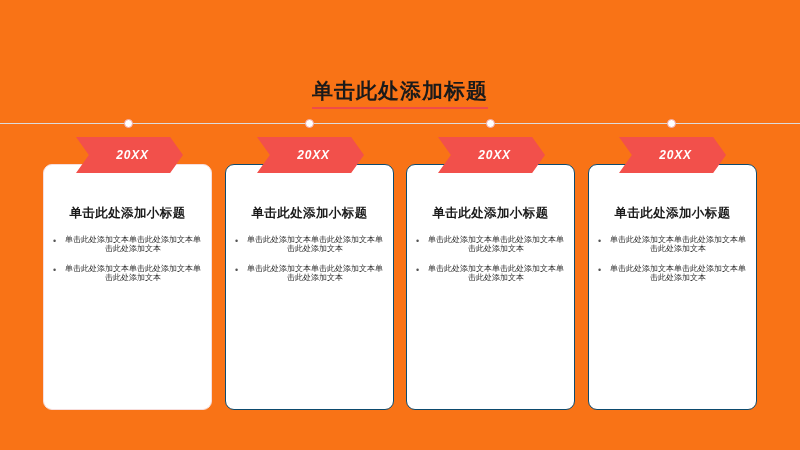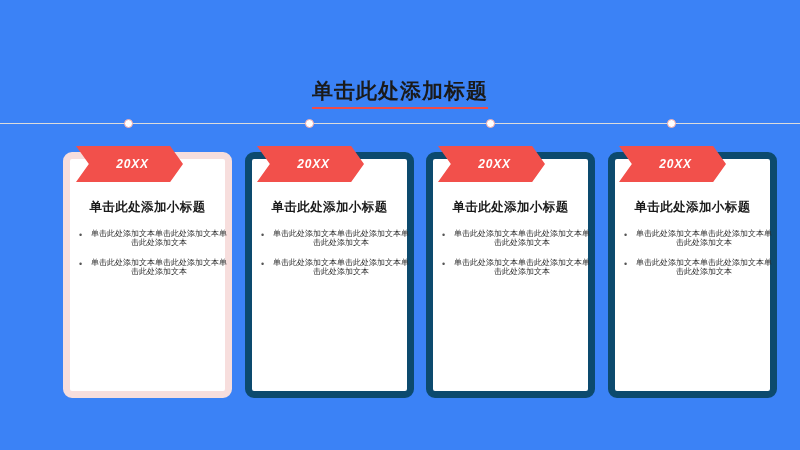--- a/index.html
+++ b/index.html
@@ -13,21 +13,21 @@
     overflow: hidden;
     font-family: "Liberation Sans", "DejaVu Sans", sans-serif;
     position: relative;
   }
 
   #slide {
     position: absolute;
     left: 0; top: 0;
     width: 800px;
     height: 450px;
-    background: #3b82f6;
+    background: #f97316;
   }
 
   
   .title-wrap {
     position: absolute;
     left: 0;
     top: 78px;
     width: 800px;
     text-align: center;
   }
@@ -66,28 +66,27 @@
   
   .cards {
     position: absolute;
     left: 0;
     top: 0;
     width: 800px;
     height: 450px;
   }
   .card {
     position: absolute;
-    top: 152px;
+    top: 164px;
     width: 169px;
     height: 246px;
-    border: 7px solid #0c4a6e;
+    border: 1px solid #0c4a6e;
     border-radius: 9px;
     background: #ffffff;
     box-sizing: border-box;
-    margin-left: 20px;
   }
   .card.pinkish {
     border-color: #f7dedd;
   }
 
   .card-head {
     position: absolute;
     top: 40px;
     left: 0;
     width: 100%;
@@ -121,21 +120,21 @@
     flex: 1 1 auto;
     font-size: 8px;
     line-height: 9px;
     color: #2b2b2b;
     text-align: center;
   }
 
   
   .ribbon {
     position: absolute;
-    top: 146px;
+    top: 137px;
     width: 107px;
     height: 36px;
     background: #f2504b;
     -webkit-clip-path: polygon(0% 0%, 88% 0%, 100% 50%, 88% 100%, 0% 100%, 12% 50%);
     clip-path: polygon(0% 0%, 88% 0%, 100% 50%, 88% 100%, 0% 100%, 12% 50%);
     display: flex;
     align-items: center;
     justify-content: center;
   }
   .ribbon-label {

